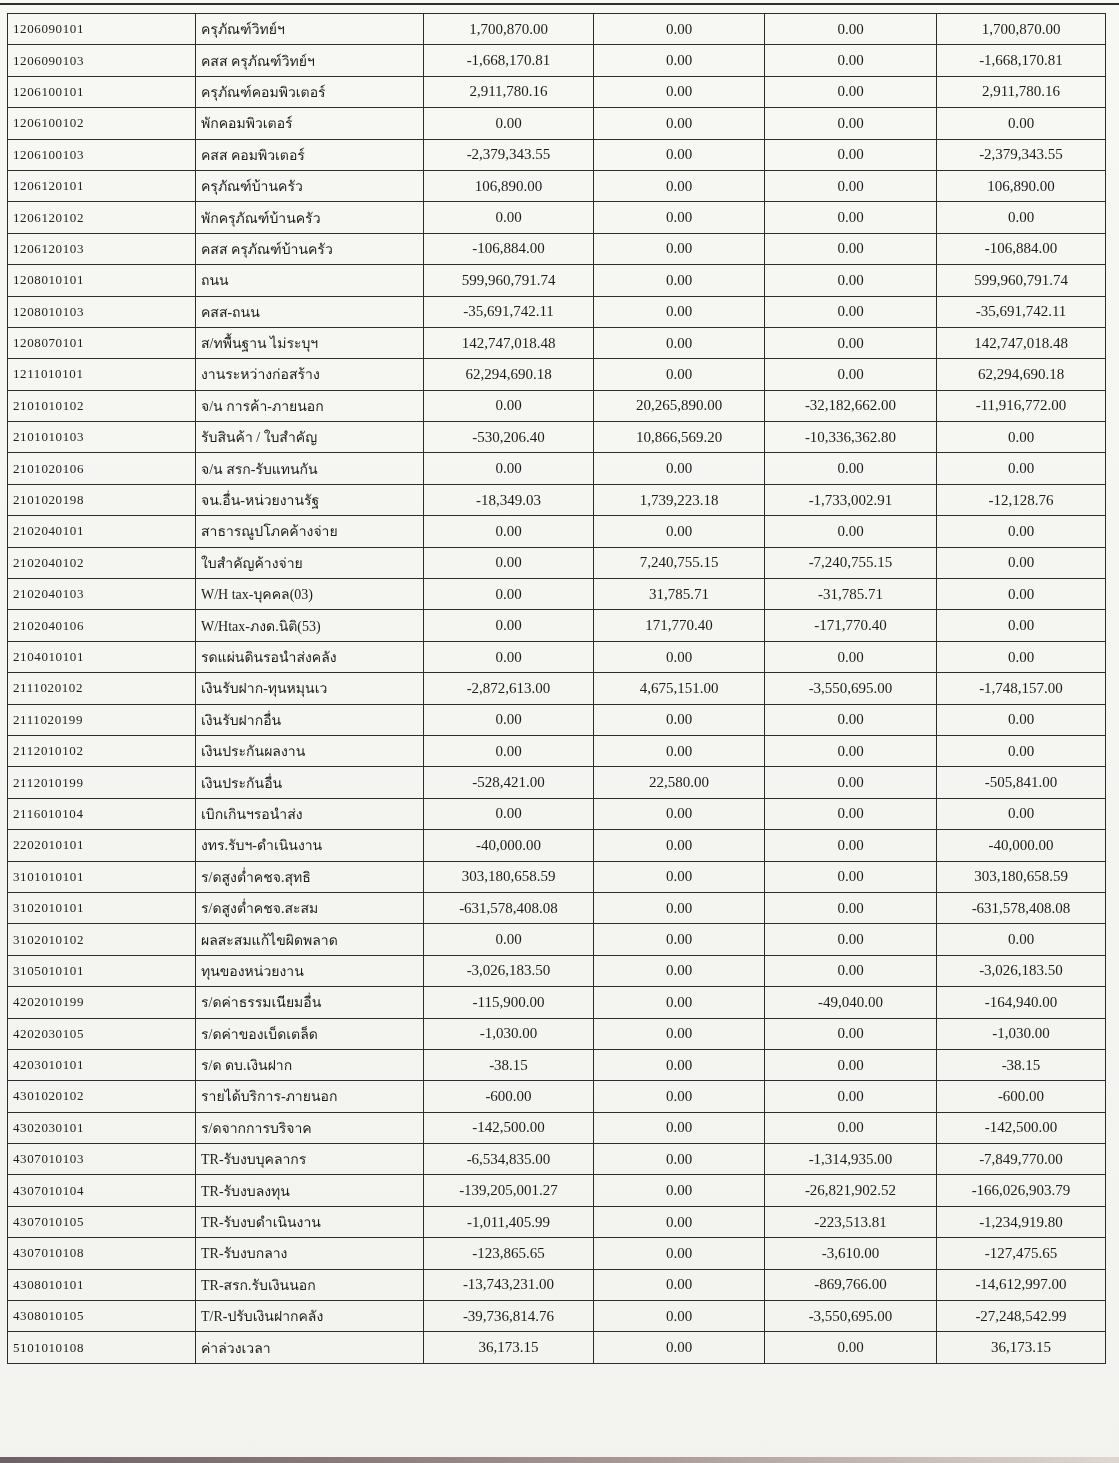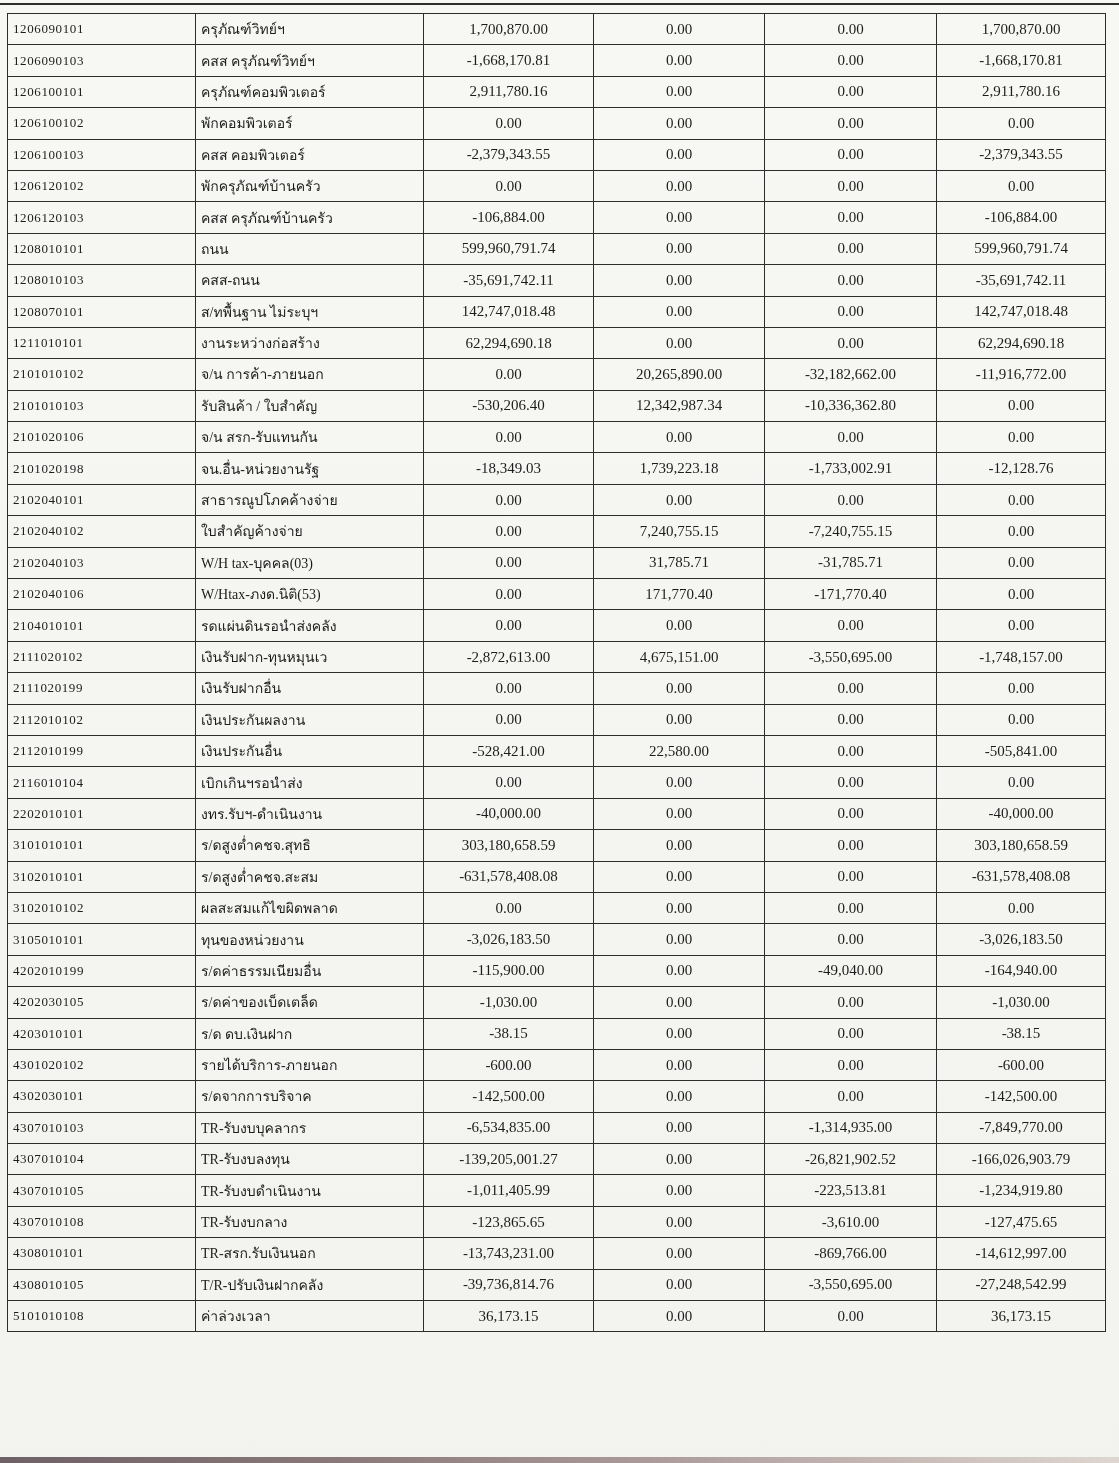--- a/index.html
+++ b/index.html
@@ -129,20 +129,28 @@
 
   <tr>
     <td class="code">1206100103</td>
     <td class="name">คสส คอมพิวเตอร์</td>
     <td class="amt">-2,379,343.55</td>
     <td class="amt">0.00</td>
     <td class="amt">0.00</td>
     <td class="amt">-2,379,343.55</td>
   </tr>
 
+  <tr>
+    <td class="code">1206120101</td>
+    <td class="name">ครุภัณฑ์บ้านครัว</td>
+    <td class="amt">106,890.00</td>
+    <td class="amt">0.00</td>
+    <td class="amt">0.00</td>
+    <td class="amt">106,890.00</td>
+  </tr>
 
   <tr>
     <td class="code">1206120102</td>
     <td class="name">พักครุภัณฑ์บ้านครัว</td>
     <td class="amt">0.00</td>
     <td class="amt">0.00</td>
     <td class="amt">0.00</td>
     <td class="amt">0.00</td>
   </tr>
 
@@ -198,21 +206,21 @@
     <td class="amt">0.00</td>
     <td class="amt">20,265,890.00</td>
     <td class="amt">-32,182,662.00</td>
     <td class="amt">-11,916,772.00</td>
   </tr>
 
   <tr>
     <td class="code">2101010103</td>
     <td class="name">รับสินค้า / ใบสำคัญ</td>
     <td class="amt">-530,206.40</td>
-    <td class="amt">12,342,987.34</td>
+    <td class="amt">10,866,569.20</td>
     <td class="amt">-10,336,362.80</td>
     <td class="amt">0.00</td>
   </tr>
 
   <tr>
     <td class="code">2101020106</td>
     <td class="name">จ/น สรก-รับแทนกัน</td>
     <td class="amt">0.00</td>
     <td class="amt">0.00</td>
     <td class="amt">0.00</td>

